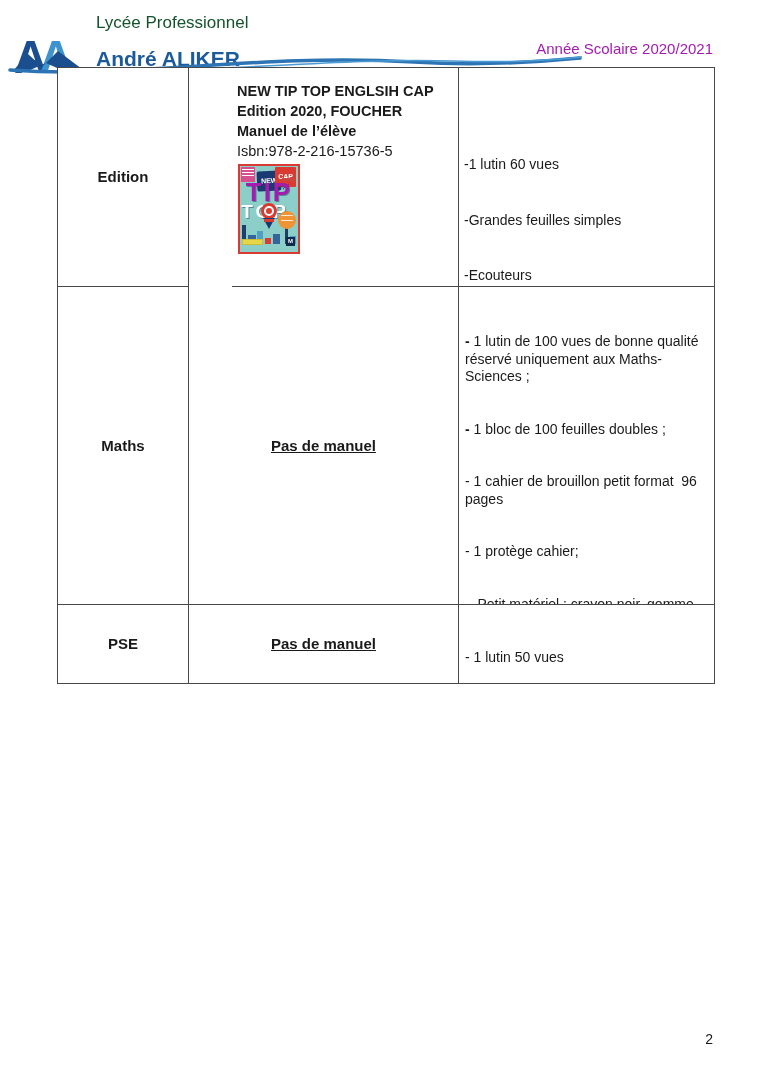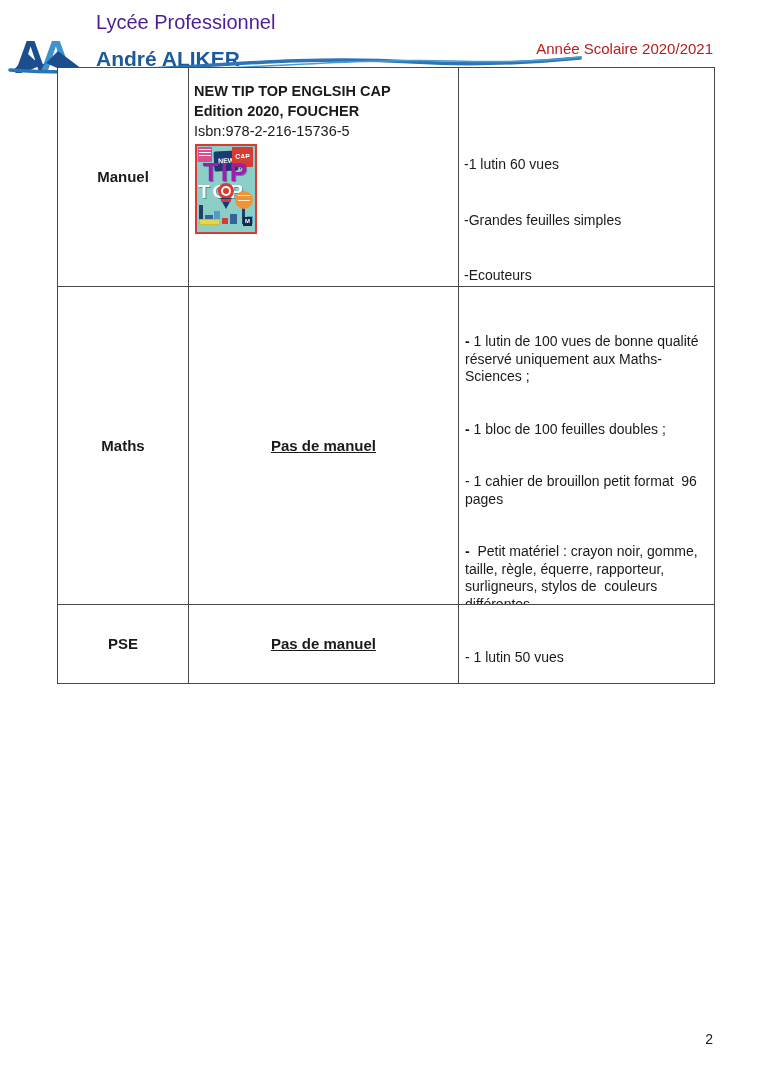--- a/index.html
+++ b/index.html
@@ -6,37 +6,37 @@
   .page{
     position:relative;width:768px;height:1086px;background:#ffffff;overflow:hidden;
     font-family:"Liberation Sans", sans-serif;color:#1a1a1a;
   }
   
   .logo{position:absolute;left:12px;top:8px;width:600px;height:60px;}
   .monogram{position:absolute;left:2px;top:2px;font-weight:bold;font-size:46px;line-height:46px;letter-spacing:-8px;margin-top:24px;}
   .monogram .a1{color:#1b4e8f;}
   .monogram .a2{color:#3e92cd;}
   .logo-text{position:absolute;left:84px;top:5px;}
-  .logo-line1{font-size:20px;color:#4c1d95;line-height:19px;}
+  .logo-line1{font-size:17px;color:#14532d;line-height:19px;}
   .logo-line2{font-size:21px;font-weight:bold;color:#1b5a9b;line-height:23px;margin-top:15px;}
   .swoosh{position:absolute;left:-8px;top:40px;}
-  .year-label{position:absolute;top:40px;right:55px;font-size:15px;color:#b91c1c;}
+  .year-label{position:absolute;top:40px;right:55px;font-size:15px;color:#a21caf;}
   
   .tbl{
     position:absolute;left:57px;top:67px;
     display:grid;grid-template-columns:131px 270px 255px;grid-template-rows:219px 318px 78px;
     border:1px solid #484848;background:#fff;
   }
   .cell{box-sizing:border-box;overflow:hidden;font-size:14px;line-height:17.5px;}
   .bR{border-right:1px solid #484848;}
   .bB{border-bottom:1px solid #484848;}
   .subject-cell{display:flex;align-items:center;justify-content:center;font-weight:bold;font-size:15px;}
   .center-cell{display:flex;align-items:center;justify-content:center;}
   .pas-manuel{font-weight:bold;font-size:15px;text-decoration:underline;}
-  .manual-cell{padding:13px 6px 0 5px;}
+  .manual-cell{padding:13px 6px 0 5px;margin-left:43px;}
   .manual-line{font-size:14.5px;line-height:20px;white-space:pre-wrap;}
   .b{font-weight:bold;}
   .supplies-cell{padding:50px 4px 8px 5px;white-space:pre-wrap;line-height:18.5px;}
   .maths-cell{padding:11px 4px 0 6px;white-space:pre-wrap;}
   .pse-cell{padding:9px 4px 0 6px;white-space:pre-wrap;}
   .page-number{position:absolute;top:1031px;right:55px;font-size:14px;}
   
   .book-cover{
     position:relative;margin:3px 0 0 1px;width:62px;height:90px;box-sizing:border-box;
     background:#8ccfc8;border:2px solid #d93a31;
@@ -107,24 +107,25 @@
     <svg class="swoosh" width="580" height="30" viewBox="0 0 580 30">
       <path d="M8,24 L24,6 L38,19 L54,3 L78,21 L62,24 L42,15 L24,23 Z" fill="#1b4e8f"></path>
       <path d="M6,22 C130,31 250,5 410,14 C475,18 535,14 576,10" stroke="#2d74b4" stroke-width="3.5" fill="none" stroke-linecap="round"></path>
       <path d="M76,20 C210,27 330,9 450,13 C510,15 550,12 578,9" stroke="#4a9bd4" stroke-width="1.5" fill="none"></path>
     </svg>
   </div>
   <div class="year-label">Année Scolaire 2020/2021</div>
 
   <div class="tbl">
 
-    <div class="cell bR bB subject-cell">Manuel</div>
+    <div class="cell bR bB subject-cell">Edition</div>
     <div class="cell bR bB manual-cell">
       <div class="manual-line b">NEW TIP TOP ENGLSIH CAP</div>
       <div class="manual-line b">Edition 2020, FOUCHER</div>
+      <div class="manual-line b">Manuel de l’élève</div>
       <div class="manual-line">Isbn:978-2-216-15736-5</div>
       <div class="book-cover">
         <div class="bc-pink">
             <i></i>
             <i></i>
             <i></i>
           </div>
         <div class="bc-new">NEW</div>
         <div class="bc-cap">CAP</div>
         <div class="bc-cap-sub"></div>
@@ -162,20 +163,21 @@
     </div>
 
     <div class="cell bR bB subject-cell">Maths</div>
     <div class="cell bR bB center-cell">
       <span class="pas-manuel">Pas de manuel</span>
     </div>
     <div class="cell bB maths-cell">
       <div><span style="font-weight: bold;">- </span><span>1 lutin de 100 vues de bonne qualité réservé uniquement aux Maths-Sciences ;</span></div>
       <div><span style="font-weight: bold;">- </span><span>1 bloc de 100 feuilles doubles ;</span></div>
       <div><span>- 1 cahier de brouillon petit format  96 pages</span></div>
+      <div><span>- 1 protège cahier;</span></div>
       <div><span style="font-weight: bold;">- </span><span> Petit matériel : crayon noir, gomme, taille, règle, équerre, rapporteur, surligneurs, stylos de  couleurs différentes.</span></div>
       
       
     </div>
 
     <div class="cell bR subject-cell">PSE</div>
     <div class="cell bR center-cell">
       <span class="pas-manuel">Pas de manuel</span>
     </div>
     <div class="cell pse-cell">

